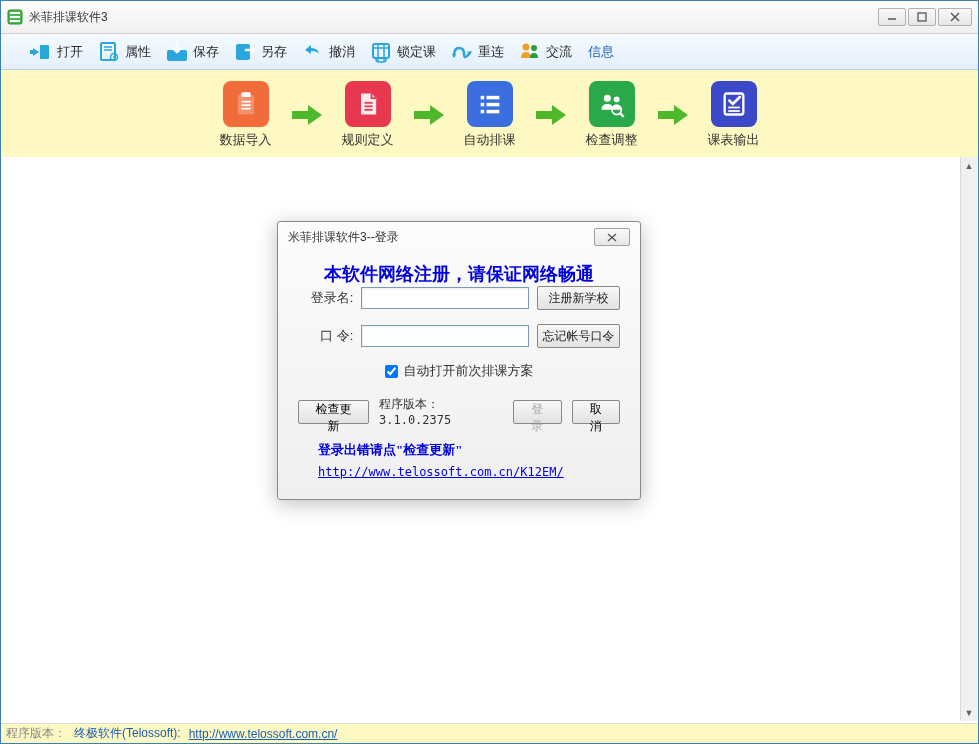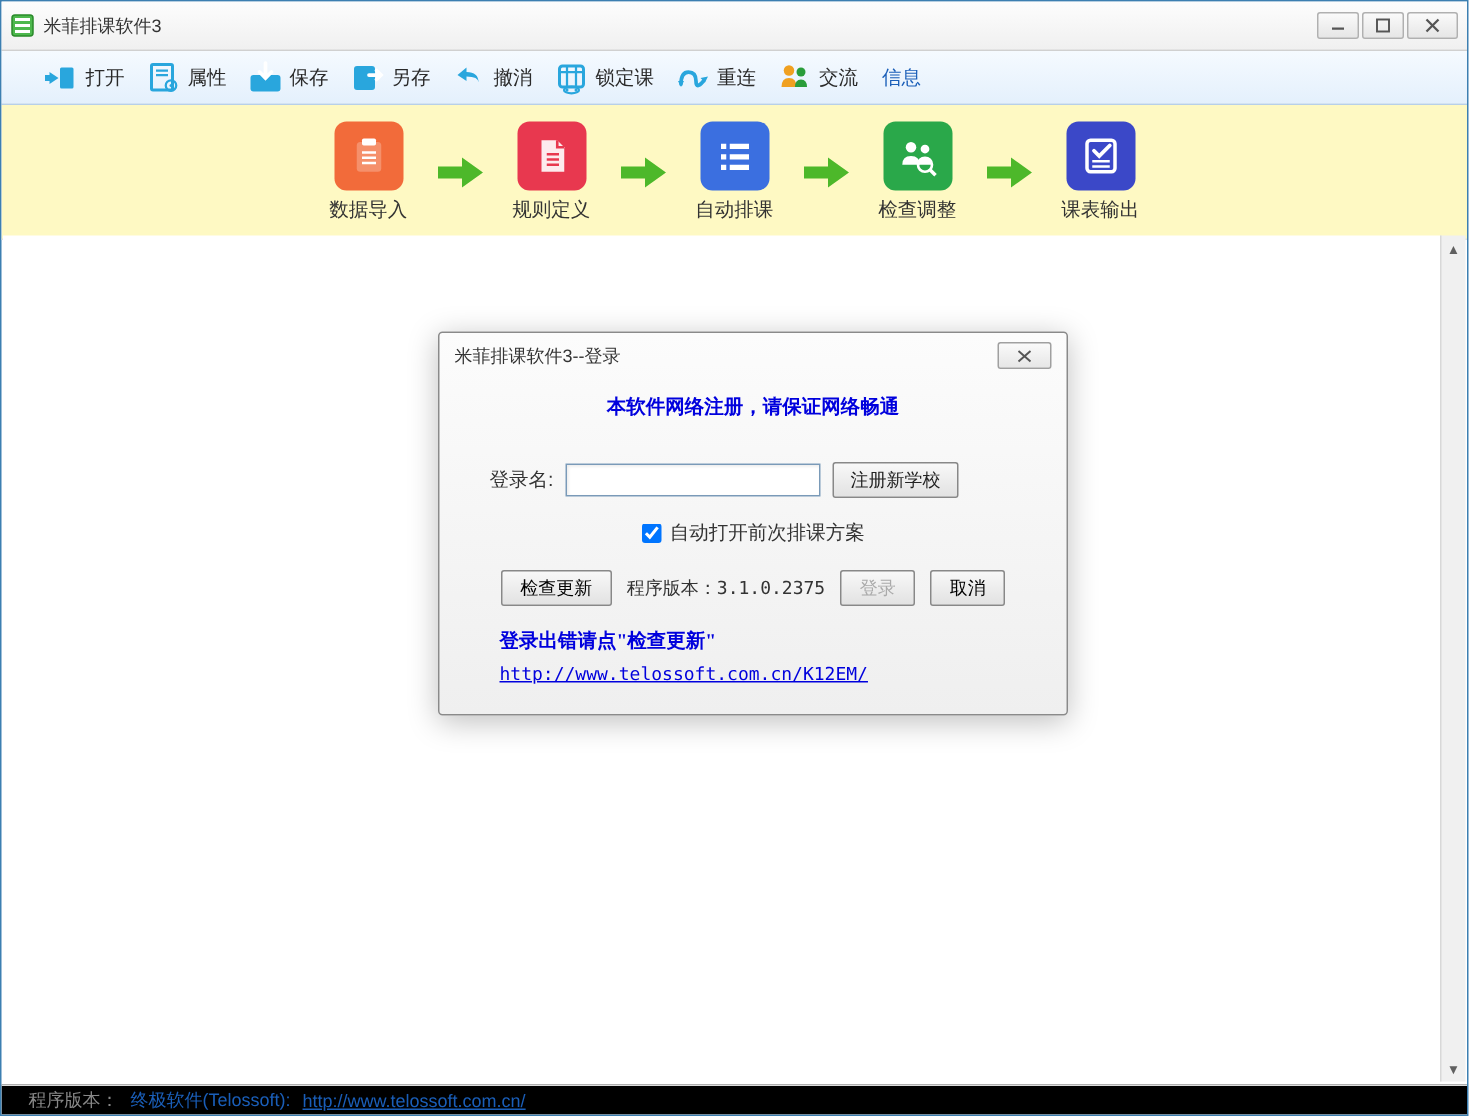--- a/index.html
+++ b/index.html
@@ -22,30 +22,30 @@
     .wf-step { display: flex; flex-direction: column; align-items: center; gap: 4px; cursor: pointer; }
     .wf-icon { width: 46px; height: 46px; border-radius: 8px; display: flex; align-items: center; justify-content: center; }
     .wf-label { font-size: 13px; color: #333; }
     .wf-arrow { font-size: 0; }
     
     .content { position: absolute; top: 156px; left: 1px; right: 18px; bottom: 22px; background: #fff; }
     .vscroll { position: absolute; top: 156px; right: 1px; bottom: 22px; width: 17px; background: #f0f0f0; border-left: 1px solid #d8d8d8; display: flex; flex-direction: column; }
     .vscroll .arrow { height: 17px; display: flex; align-items: center; justify-content: center; font-size: 9px; color: #606060; cursor: pointer; }
     .vscroll .thumb { flex: 1; }
     
-    .statusbar { position: absolute; bottom: 0; left: 0; right: 0; height: 20px; background: #000000; border-top: 1px solid #ddd; display: flex; align-items: center; padding: 0 18px; font-size: 12px; color: #888; gap: 8px; }
+    .statusbar { position: absolute; bottom: 0; left: 0; right: 0; height: 20px; background: #fef9c3; border-top: 1px solid #ddd; display: flex; align-items: center; padding: 0 5px; font-size: 12px; color: #888; gap: 8px; }
     .statusbar .company { color: #1a5eb8; }
     .statusbar .url { color: #1a5eb8; text-decoration: underline; }
     
-    .dialog { position: absolute; left: 291px; top: 220px; width: 420px; background: linear-gradient(to bottom, #fcfcfc, #efefef); border: 1px solid #8a8a8a; border-radius: 3px; box-shadow: 0 4px 20px rgba(0,0,0,0.25); }
+    .dialog { position: absolute; left: 276px; top: 220px; width: 364px; background: linear-gradient(to bottom, #fcfcfc, #efefef); border: 1px solid #8a8a8a; border-radius: 3px; box-shadow: 0 4px 20px rgba(0,0,0,0.25); }
     .dialog-title { height: 30px; display: flex; align-items: center; padding: 0 10px; font-size: 12px; color: #333; }
     .dialog-title-text { flex: 1; }
     .dialog-close-btn { width: 36px; height: 18px; border: 1px solid #a0a0a0; border-radius: 2px; background: linear-gradient(to bottom, #fafafa, #e6e6e6); display: flex; align-items: center; justify-content: center; font-size: 10px; color: #555; cursor: pointer; }
     .dialog-body { padding: 10px 20px 20px; }
-    .dialog-heading { text-align: center; font-size: 13px; font-weight: bold; color: #0000dd; margin-bottom: 28px; font-family: SimSun, serif; }
+    .dialog-heading { text-align: center; font-size: 18px; font-weight: bold; color: #0000dd; font-family: SimSun, serif; }
     .form-row { display: flex; align-items: center; gap: 8px; margin-bottom: 14px; justify-content: flex-start; }
     .form-label { width: 56px; text-align: right; font-size: 13px; color: #333; }
     .form-input { width: 170px; height: 22px; border: 1px solid #7a9ab8; background: #fff; padding: 0 4px; font-size: 12px; box-shadow: inset 1px 1px 2px rgba(0,0,0,0.08); }
     .side-btn { width: 84px; height: 24px; border: 1px solid #888; border-radius: 2px; background: linear-gradient(to bottom, #f8f8f8, #e2e2e2); font-size: 12px; cursor: pointer; color: #222; }
     .checkbox-row { display: flex; align-items: center; justify-content: center; gap: 6px; margin: 10px 0 16px; font-size: 13px; color: #333; }
     .checkbox-row input { width: 13px; height: 13px; }
     .button-row { display: flex; align-items: center; justify-content: center; gap: 10px; margin-bottom: 14px; }
     .btn { height: 24px; padding: 0 12px; border: 1px solid #888; border-radius: 2px; background: linear-gradient(to bottom, #f8f8f8, #e2e2e2); font-size: 12px; cursor: pointer; }
     .btn.disabled { color: #aaa; cursor: default; }
     .version-text { font-size: 12px; color: #333; font-family: SimSun, monospace; }
@@ -267,20 +267,25 @@
   </div>
   <div class="dialog-body">
     <div class="dialog-heading">本软件网络注册，请保证网络畅通</div>
     
     <div class="form-row">
       <span class="form-label">登录名:</span>
       <input type="text" class="form-input" value="" style="">
       <button class="side-btn">注册新学校</button>
     </div>
     
+    <div class="form-row">
+      <span class="form-label">口 令:</span>
+      <input type="password" class="form-input" value="" style="">
+      <button class="side-btn">忘记帐号口令</button>
+    </div>
     
     <div class="checkbox-row">
       <input type="checkbox" checked="" style="">
       <span>自动打开前次排课方案</span>
     </div>
     
     <div class="button-row">
       <button class="btn">检查更新</button>
       <span class="version-text">程序版本：3.1.0.2375</span>
       <button class="btn disabled">登录</button>

